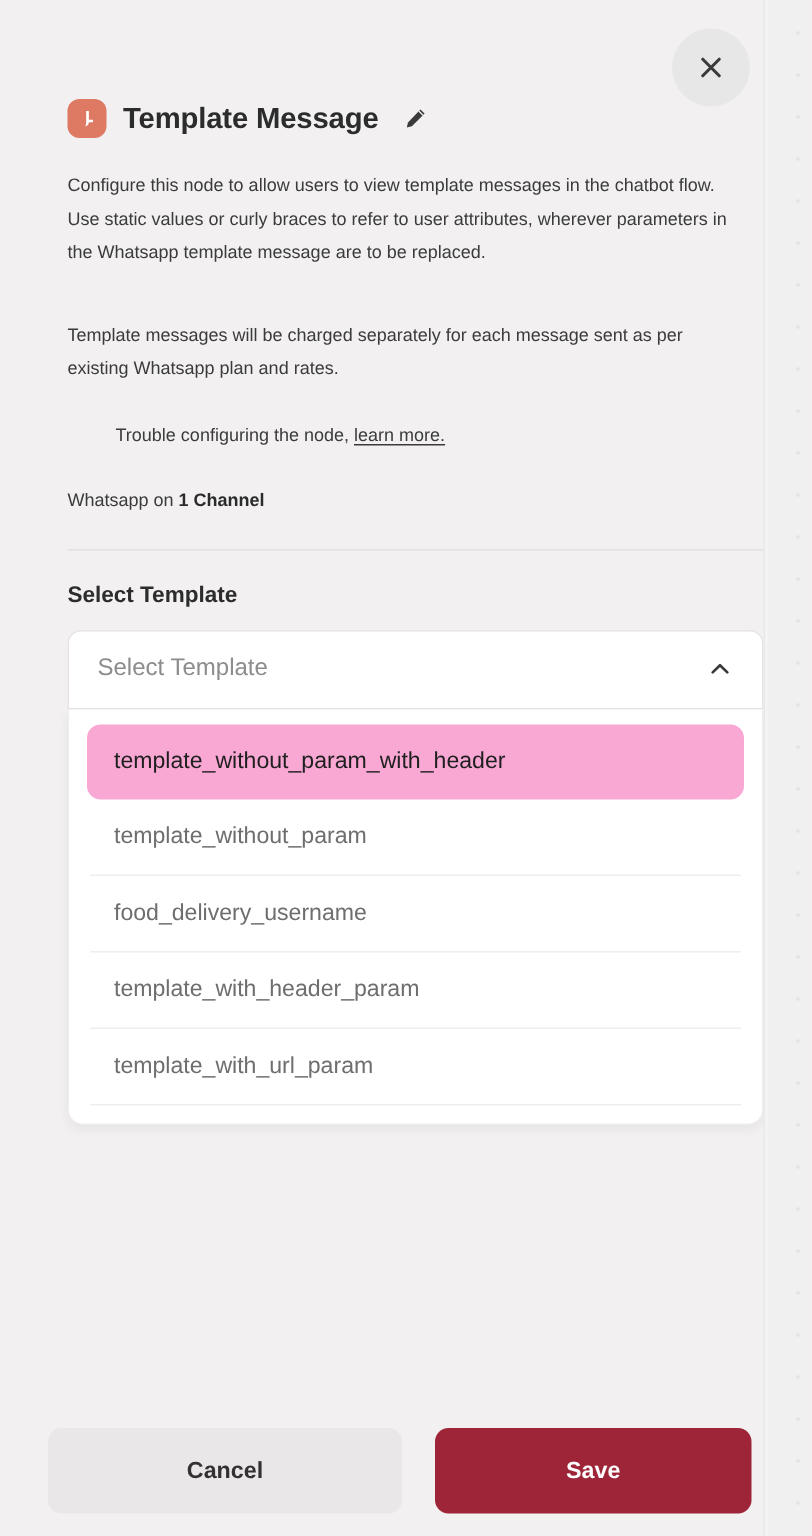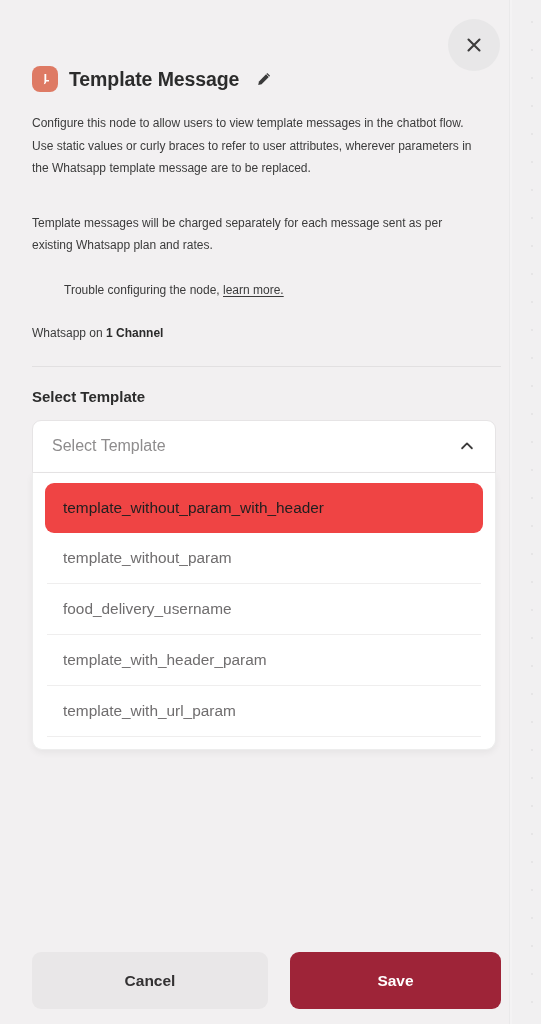--- a/index.html
+++ b/index.html
@@ -60,21 +60,21 @@
     cursor: pointer;
     display: flex;
     align-items: center;
     justify-content: center;
   }
   #close-btn svg { display: block; }
 
   
   .content {
     position: absolute;
-    left: 32px;
+    left: 45px;
     top: 0;
     right: 0;
     width: 477px;
   }
 
   .title-row {
     display: flex;
     align-items: center;
     gap: 11px;
     margin-top: 66px;
@@ -184,21 +184,21 @@
     position: relative;
     margin: 0 12px;
     padding: 16px 18px;
     font-size: 15.4px;
     color: #6f6d6e;
     border-radius: 9px;
     cursor: pointer;
     box-sizing: border-box;
   }
   .dd-item.selected {
-    background: #ef4444;
+    background: #f9a8d4;
     color: #1f1f1f;
   }
   .dd-sep {
     height: 1px;
     background: #efeeee;
     margin: 0 14px;
   }
 
   
   .footer {

